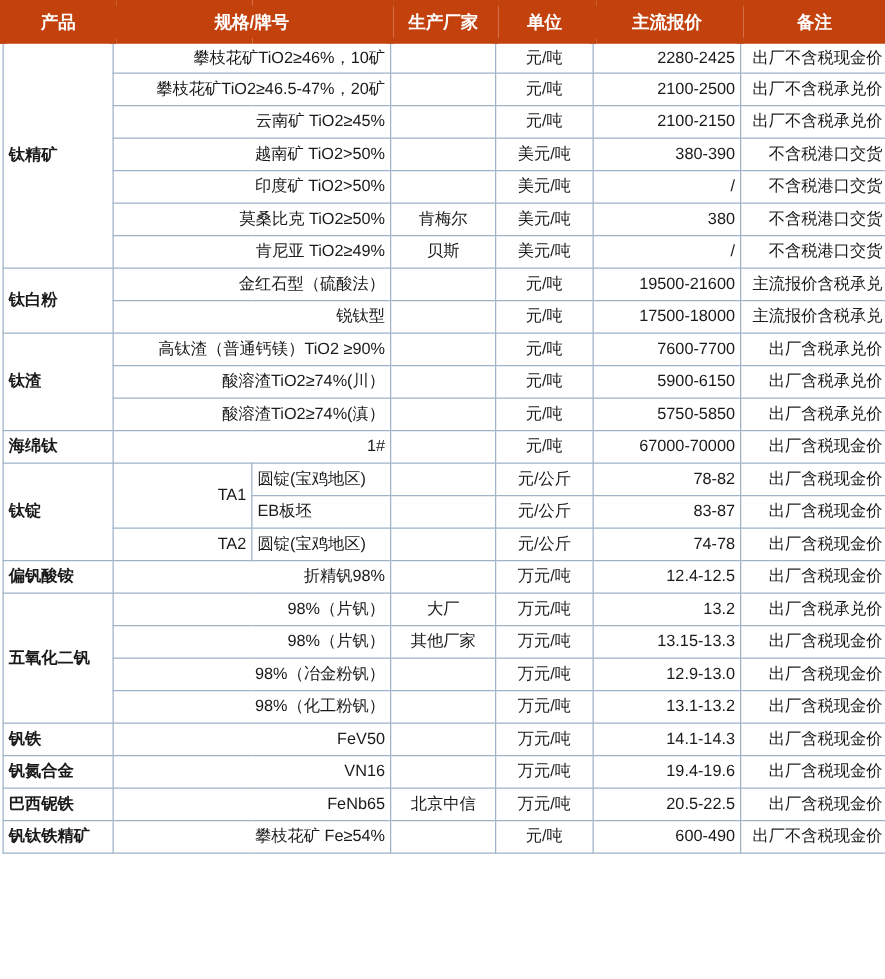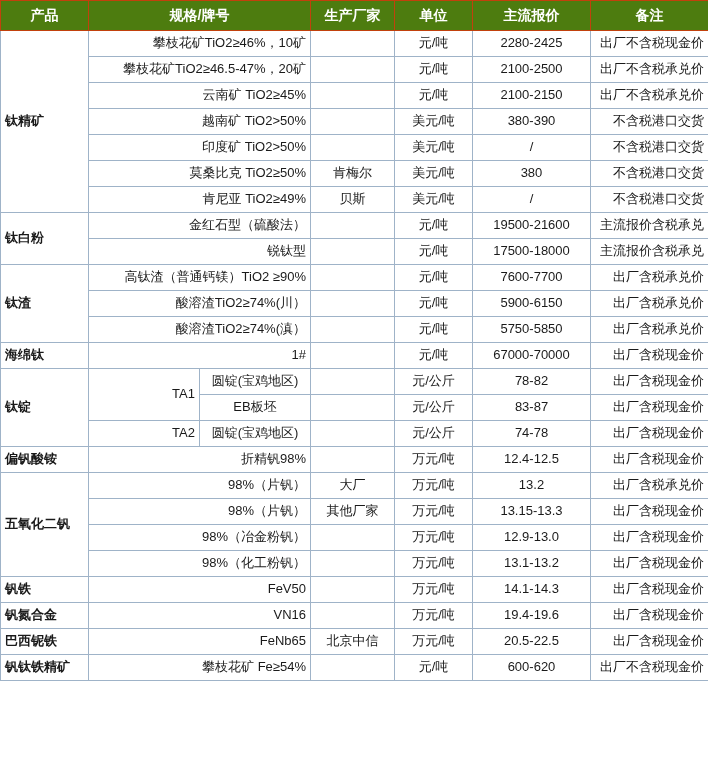--- a/index.html
+++ b/index.html
@@ -27,35 +27,35 @@
     font-size: 13px;
     color: #1a1a1a;
     padding: 0 4px;
     height: 26px;
     line-height: 1.15;
     vertical-align: middle;
     overflow: hidden;
     white-space: nowrap;
   }
   table.price-table thead th {
-    background: #4d7c0f;
+    background: #c2410c;
     color: #ffffff;
     font-weight: bold;
     text-align: center;
     height: 30px;
     font-size: 14px;
-    border: 1px solid #c2410c;
+    border: 5px solid #c2410c;
   }
   .c-prod   { width: 88px;  text-align: left; font-weight: bold; }
   .c-spec   { width: 222px; text-align: right; padding-left: 6px; }
   .c-spec-a { width: 68px;  text-align: right; padding-left: 6px; margin-top: 19px; }
-  .c-spec-b { width: 154px; text-align: center; padding-left: 6px; margin-left: 47px; }
+  .c-spec-b { width: 154px; text-align: left; padding-left: 6px; margin-left: 47px; }
   .c-maker  { width: 84px;  text-align: center; }
   .c-unit   { width: 78px;  text-align: center; }
-  .c-price  { width: 118px; text-align: center; }
+  .c-price  { width: 118px; text-align: right; }
   .c-note   { width: 118px; text-align: right; }
   td.prod-cell { font-weight: bold; font-size: 13.5px; }
 </style>
 </head>
 <body>
 
 <div id="page">
   <table class="price-table">
     <thead>
       <tr>
@@ -246,18 +246,18 @@
           <td class="c-maker">北京中信</td>
           <td class="c-unit">万元/吨</td>
           <td class="c-price">20.5-22.5</td>
           <td class="c-note">出厂含税现金价</td>
         </tr>
         <tr>
           <td class="c-prod prod-cell" rowspan="1">钒钛铁精矿</td>
           <td class="c-spec" colspan="2">攀枝花矿 Fe≥54%</td>
           <td class="c-maker"></td>
           <td class="c-unit">元/吨</td>
-          <td class="c-price">600-620</td>
+          <td class="c-price">600-490</td>
           <td class="c-note">出厂不含税现金价</td>
         </tr>
       </tbody>
   </table>
 </div>
 
 </body></html>

